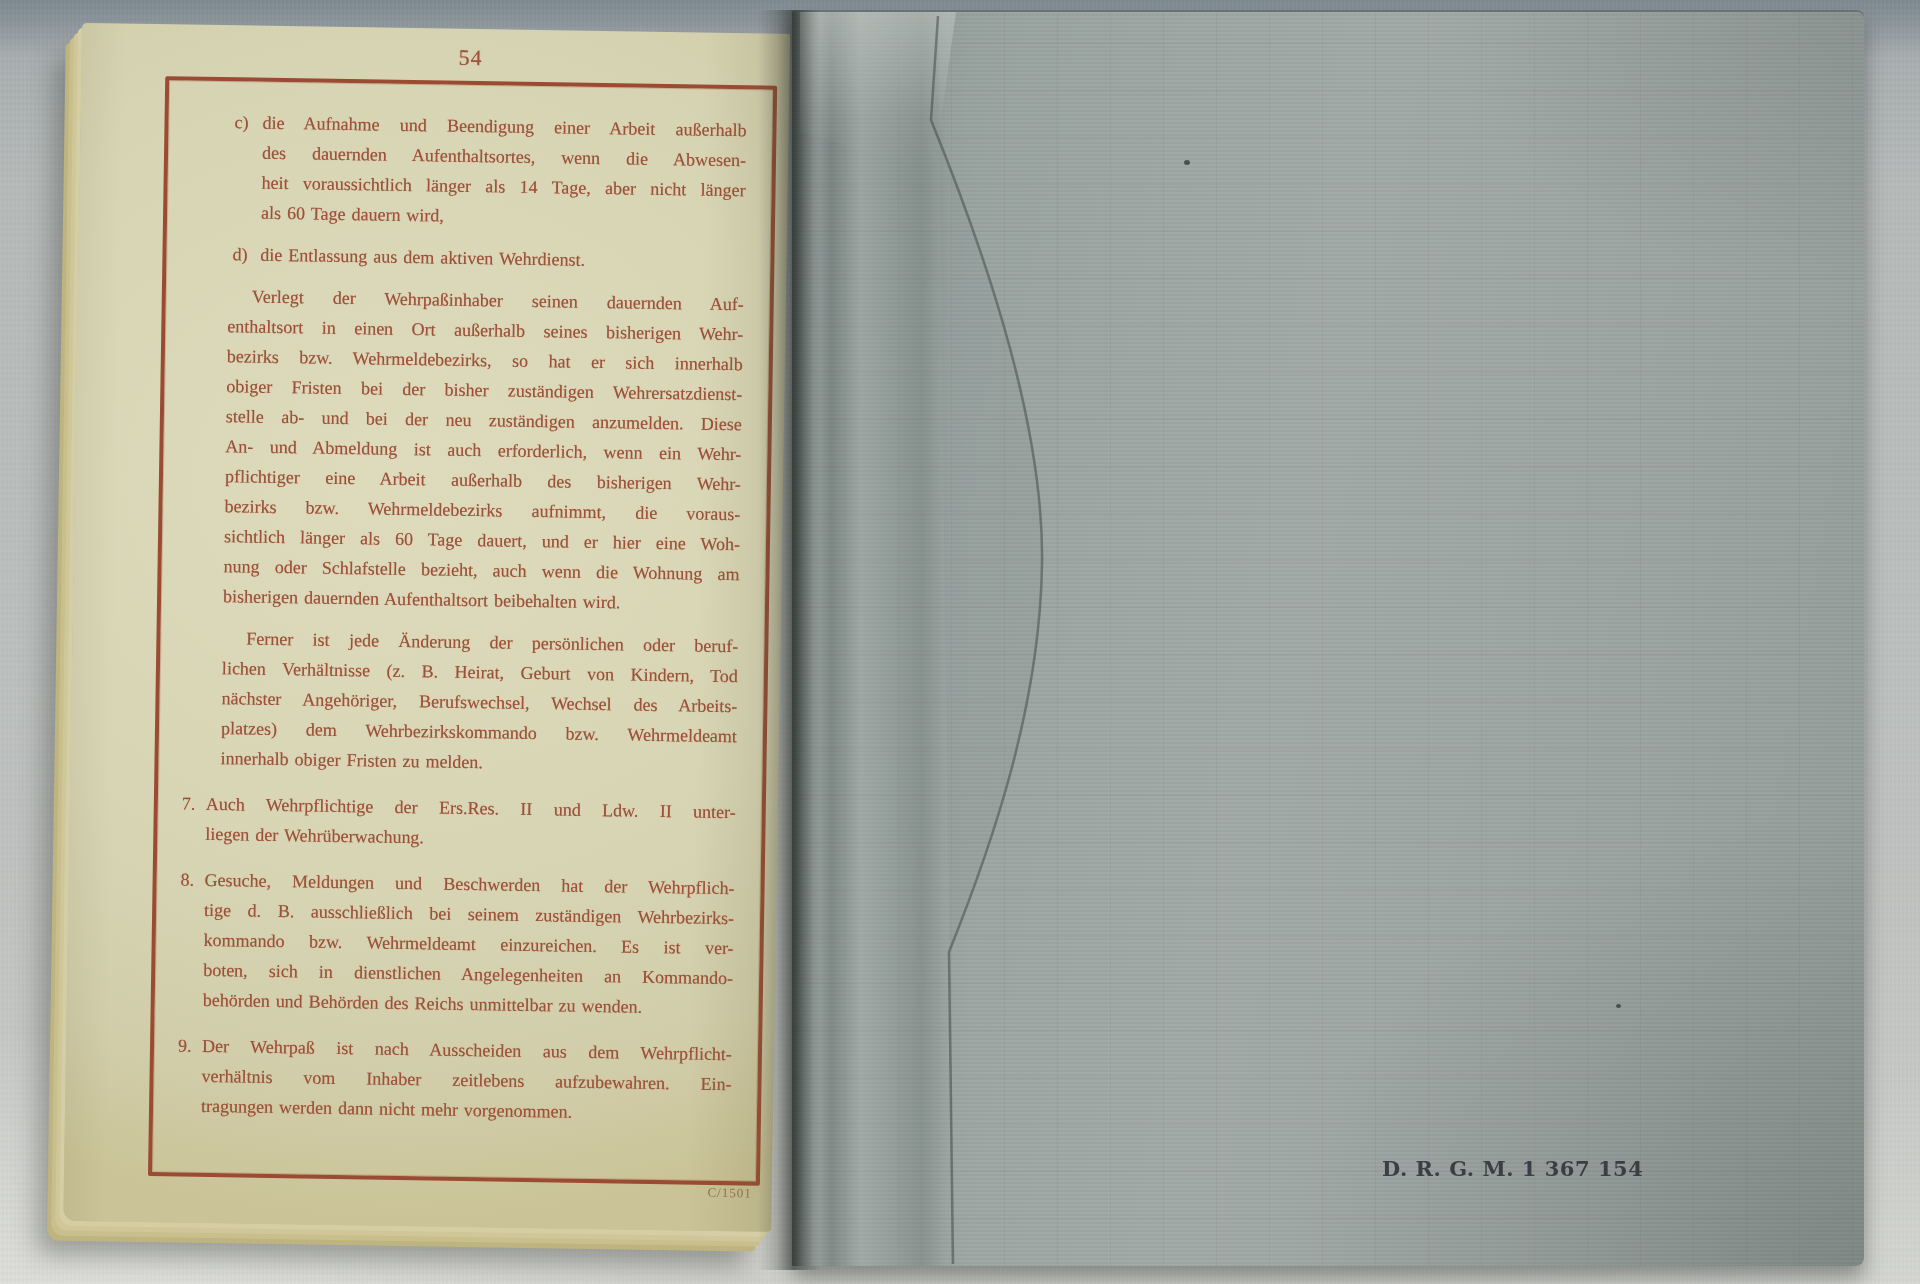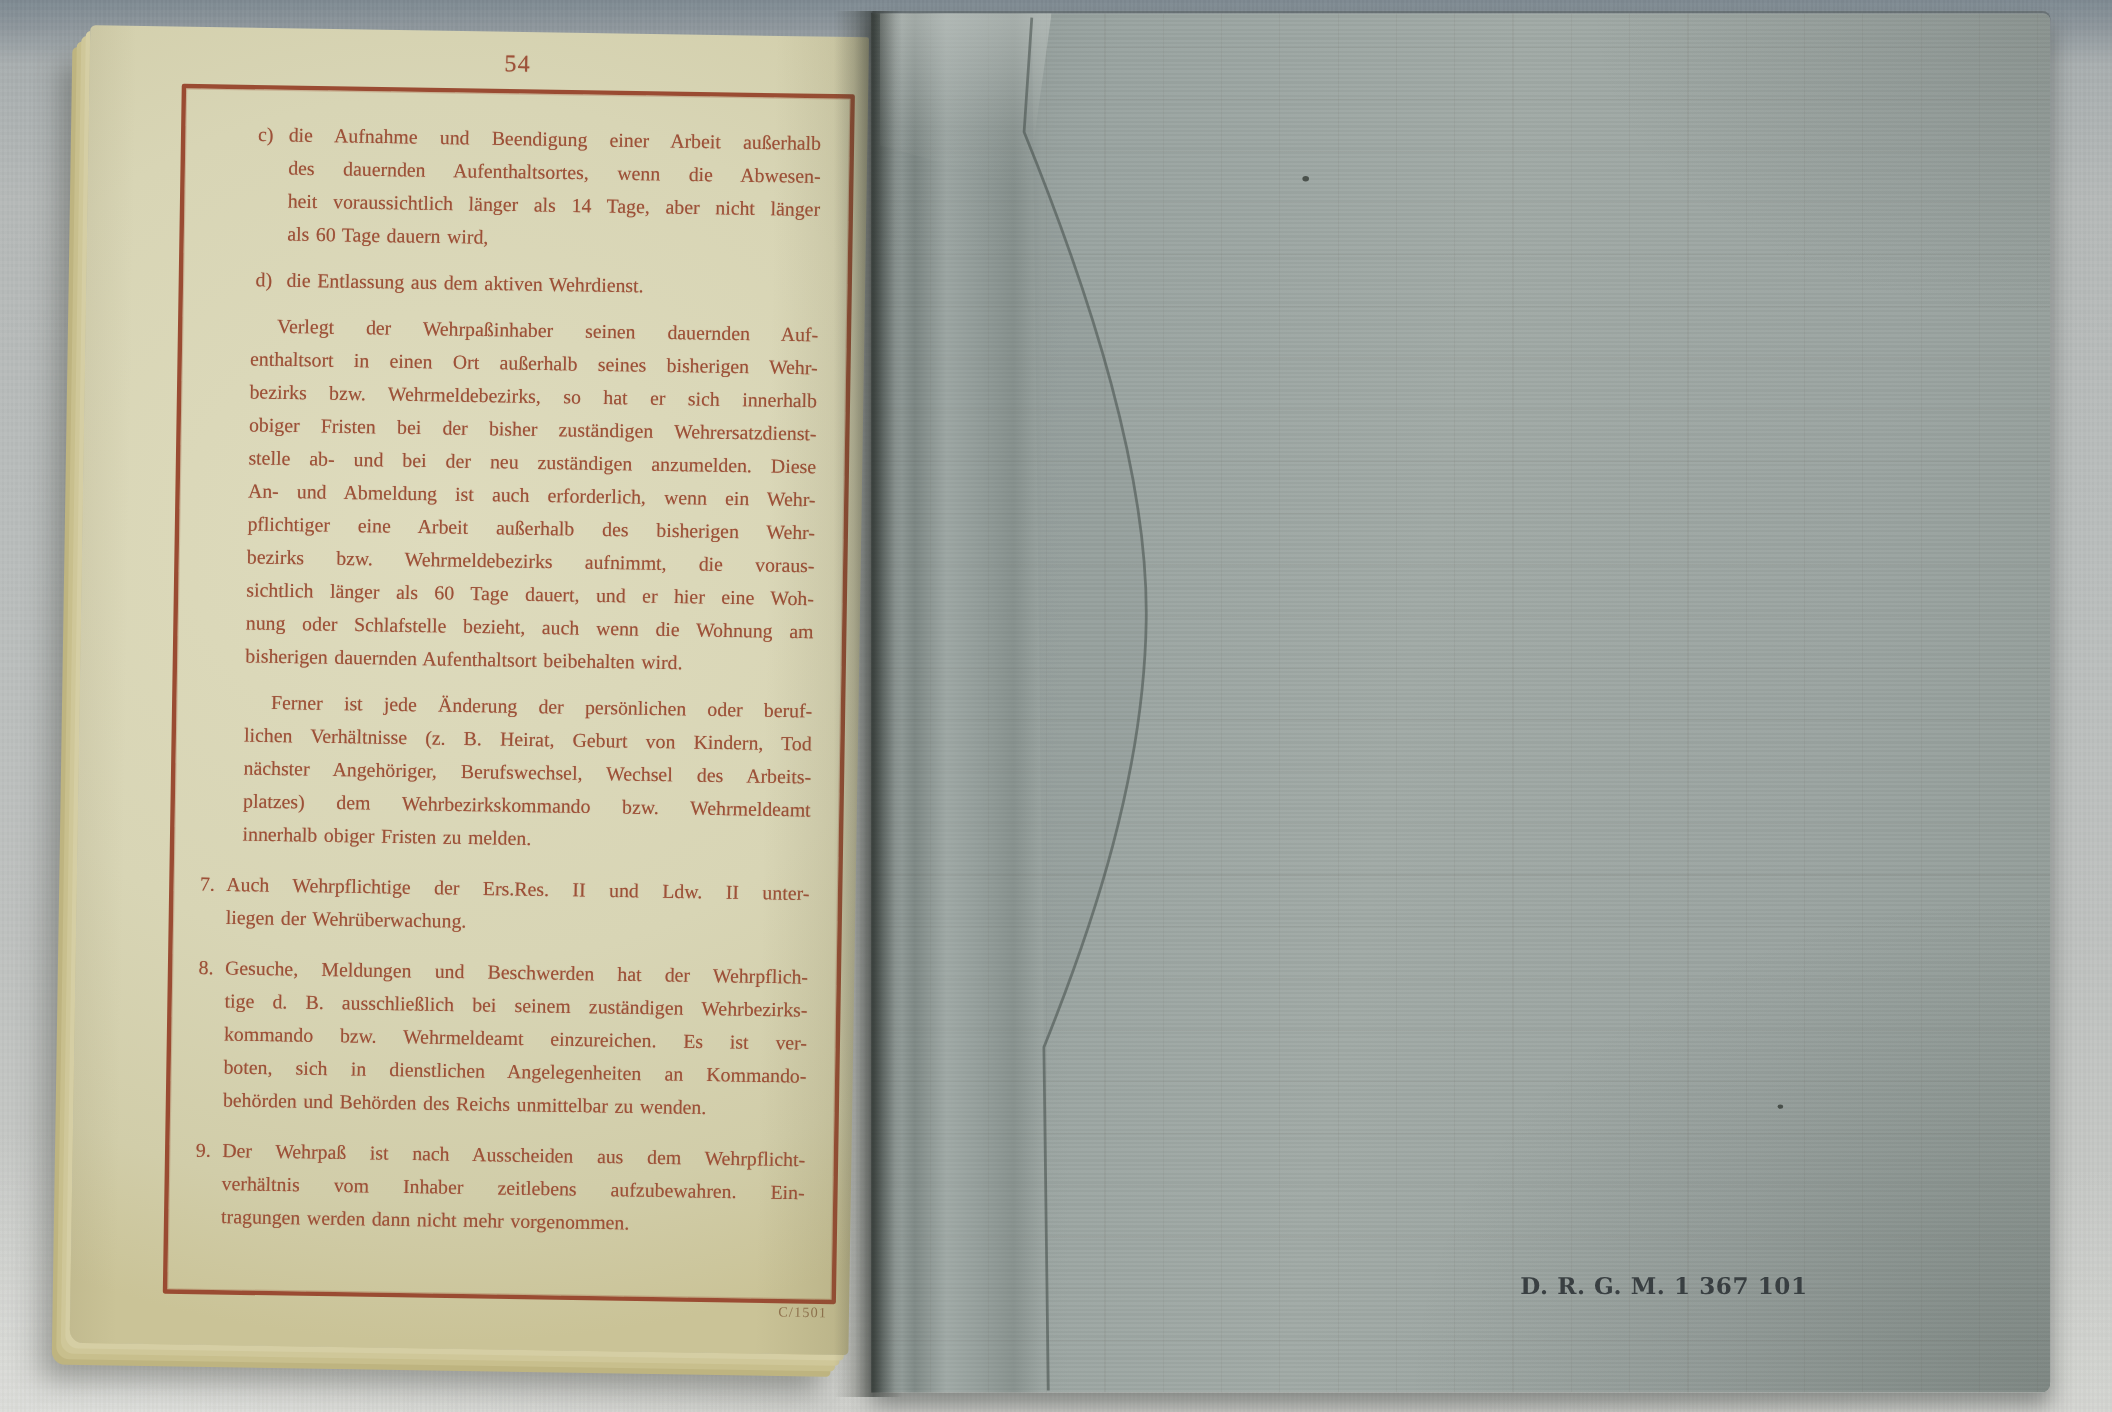--- a/index.html
+++ b/index.html
@@ -178,18 +178,18 @@
 
   <div class="cover">
     <div class="hinge"></div>
     <div class="hinge-top"></div>
     <svg class="pocket-svg" viewBox="0 0 1072 1254" preserveAspectRatio="none">
       <path d="M146,4 L139,108 C200,258 252,420 250,552 C248,692 202,828 157,940 L161,1252" fill="none" stroke="rgba(55,65,62,0.50)" stroke-width="2.5"></path>
       <path d="M146,4 L139,108 C200,258 252,420 250,552 C248,692 202,828 157,940" fill="rgba(120,128,125,0.10)" stroke="none"></path>
     </svg>
     <div class="speck s1"></div>
     <div class="speck s2"></div>
-    <div class="stamp">D. R. G. M. 1 367 101</div>
+    <div class="stamp">D. R. G. M. 1 367 154</div>
   </div>
 
   <div class="gutter"></div>
 
 </div>
 
 </body></html>

